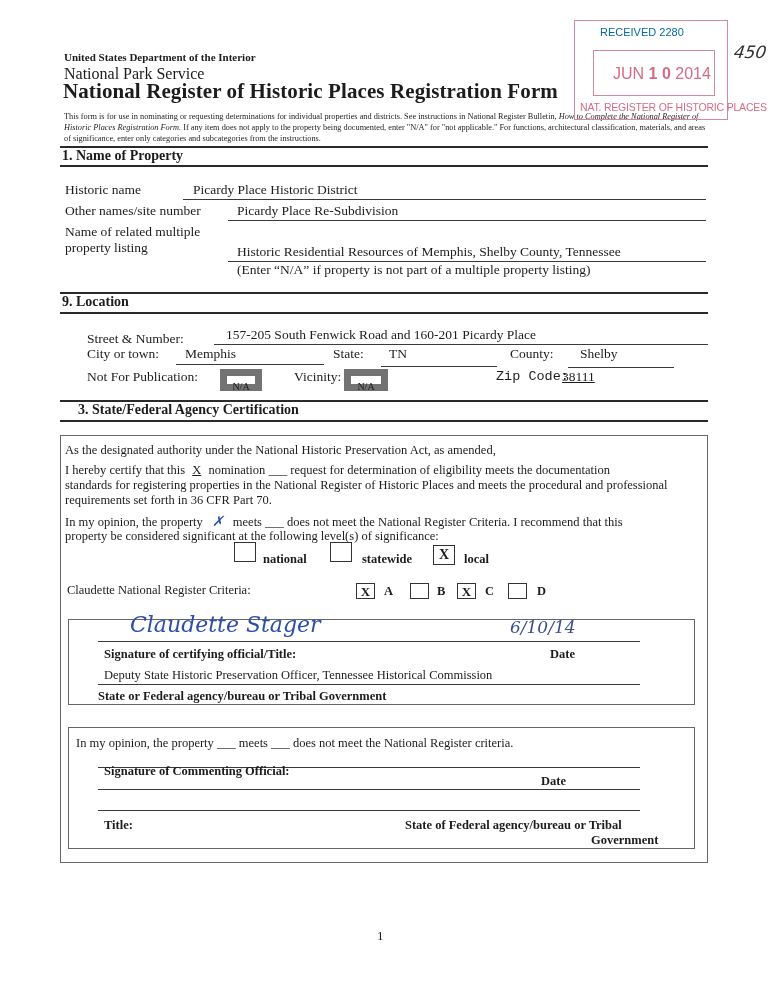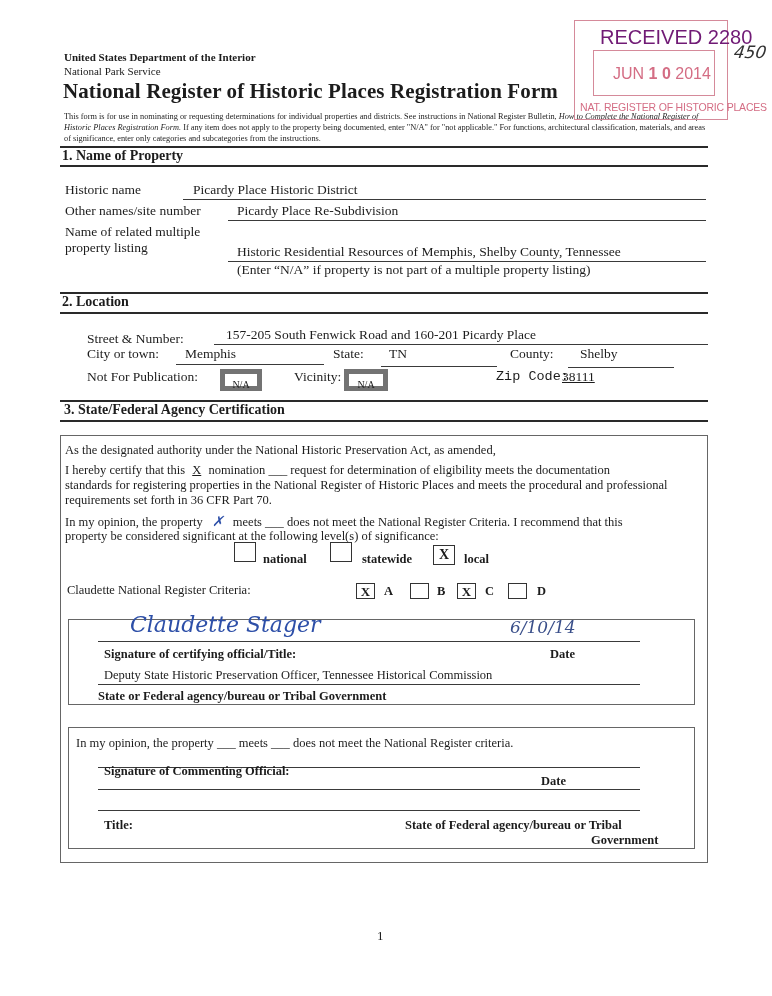--- a/index.html
+++ b/index.html
@@ -2,46 +2,46 @@
 <html><head>
 <meta charset="utf-8">
 <style>
   * { box-sizing: border-box; margin: 0; padding: 0; }
   html, body { width: 772px; height: 996px; background: #ffffff; overflow: hidden; }
   body { position: relative; font-family: "Liberation Serif", "DejaVu Serif", serif; color: #1c1c1c; }
   .abs { position: absolute; white-space: nowrap; }
 
   
   .dept { font-weight: bold; font-size: 11px; }
-  .nps { font-size: 11px; font-family: Liberation Serif, serif; }
+  .nps { font-size: 16px; font-family: Liberation Serif, serif; }
   .form-title { font-weight: bold; font-size: 21px; letter-spacing: 0.1px; }
   .intro { font-size: 8.3px; line-height: 11px; width: 650px; white-space: normal; }
   .intro i { font-style: italic; }
 
   
   .stamp-outer { position: absolute; left: 574px; top: 20px; width: 154px; height: 100px;
     border: 1.5px solid #d58a9a; }
   .stamp-received { position: absolute; left: 600px; top: 26px; font-family: "Liberation Sans", sans-serif;
-    font-size: 20px; color: #701a75; letter-spacing: 0px; }
+    font-size: 11px; color: #0369a1; letter-spacing: 0px; }
   .stamp-inner { position: absolute; left: 593px; top: 50px; width: 122px; height: 46px; border: 1.5px solid #d58a9a; }
   .stamp-date { position: absolute; left: 613px; top: 65px; font-family: "Liberation Sans", sans-serif;
     font-size: 16px; color: #d46d84; }
   .stamp-date b { font-weight: bold; }
   .stamp-bottom { position: absolute; left: 580px; top: 101px; font-family: "Liberation Sans", sans-serif;
     font-size: 10.5px; color: #d46d84; letter-spacing: -0.2px; }
   .hand-num { position: absolute; left: 734px; top: 42px; font-family: "DejaVu Sans", sans-serif;
     font-size: 17px; color: #333; font-style: italic; transform: skewX(-8deg); }
 
   
   .hr { position: absolute; background: #2a2a2a; }
   .section-title { font-weight: bold; font-size: 14px; }
   .label { font-size: 13.5px; }
   .val { font-size: 13.5px; }
   .uline { position: absolute; height: 1px; background: #3a3a3a; }
-  .smallbox { position: absolute; border: 5px solid #737373; font-size: 10px; text-align: center; }
+  .smallbox { position: absolute; border: 7px solid #737373; font-size: 10px; text-align: center; }
 
   
   .cert-box { position: absolute; left: 60px; top: 435px; width: 648px; height: 428px; border: 1.3px solid #666; }
   .inner-box { position: absolute; border: 1.3px solid #666; }
   .cert-text { font-size: 12.5px; line-height: 15px; }
   .chk { position: absolute; width: 22px; height: 20px; border: 1px solid #333; font-weight: bold;
     font-size: 14px; text-align: center; line-height: 18px; }
   .chk-s { position: absolute; width: 19px; height: 16px; border: 1px solid #333; font-weight: bold;
     font-size: 13px; text-align: center; line-height: 15px; }
   .blabel { font-weight: bold; font-size: 12.5px; }
@@ -75,21 +75,21 @@
 <div class="abs val" style="left:237px;top:203px;">Picardy Place Re-Subdivision</div>
 <div class="uline" style="left:228px;top:220px;width:478px;"></div>
 
 <div class="abs label" style="left:65px;top:224px;">Name of related multiple</div>
 <div class="abs label" style="left:65px;top:240px;">property listing</div>
 <div class="abs val" style="left:237px;top:244px;">Historic Residential Resources of Memphis, Shelby County, Tennessee</div>
 <div class="uline" style="left:228px;top:261px;width:478px;"></div>
 <div class="abs val" style="left:237px;top:262px;text-align:right;">(Enter “N/A” if property is not part of a multiple property listing)</div>
 
 <div class="hr" style="left:60px;top:292px;width:648px;height:2px;"></div>
-<div class="abs section-title" style="left:62px;top:294px;">2.  Location</div>
+<div class="abs section-title" style="left:62px;top:294px;">9.  Location</div>
 <div class="hr" style="left:60px;top:312px;width:648px;height:2px;"></div>
 
 <div class="abs label" style="left:87px;top:331px;">Street &amp; Number:</div>
 <div class="abs val" style="left:226px;top:327px;">157-205 South Fenwick Road and 160-201 Picardy Place</div>
 <div class="uline" style="left:214px;top:344px;width:494px;"></div>
 
 <div class="abs label" style="left:87px;top:346px;">City or town:</div>
 <div class="abs val" style="left:185px;top:346px;">Memphis</div>
 <div class="uline" style="left:176px;top:364px;width:148px;"></div>
 <div class="abs label" style="left:333px;top:346px;">State:</div>
@@ -100,21 +100,21 @@
 <div class="uline" style="left:568px;top:367px;width:106px;"></div>
 
 <div class="abs label" style="left:87px;top:369px;">Not For Publication:</div>
 <div class="smallbox" style="left:220px;top:369px;width:42px;height:22px;line-height:22px;">N/A</div>
 <div class="abs label" style="left:294px;top:369px;">Vicinity:</div>
 <div class="smallbox" style="left:344px;top:369px;width:44px;height:22px;line-height:22px;">N/A</div>
 <div class="abs label" style="left:496px;top:369px;font-family:Liberation Mono, monospace;">Zip Code:</div>
 <div class="abs val" style="left:562px;top:369px;text-decoration:underline;">38111</div>
 
 <div class="hr" style="left:60px;top:400px;width:648px;height:2px;"></div>
-<div class="abs section-title" style="left:64px;top:402px;text-align:center;">3.  State/Federal Agency Certification</div>
+<div class="abs section-title" style="left:78px;top:402px;text-align:center;">3.  State/Federal Agency Certification</div>
 <div class="hr" style="left:60px;top:420px;width:648px;height:2px;"></div>
 
 <div class="cert-box"></div>
 
 <div class="abs cert-text" style="left:65px;top:443px;">As the designated authority under the National Historic Preservation Act, as amended,</div>
 
 <div class="abs cert-text" style="left:65px;top:463px;"><span>I hereby certify that this </span><span style="text-decoration:underline;padding:0 4px;">X</span><span> nomination </span><span>___</span><span> request for determination of eligibility meets the documentation</span></div>
 <div class="abs cert-text" style="left:65px;top:478px;">standards for registering properties in the National Register of Historic Places and meets the procedural and professional</div>
 <div class="abs cert-text" style="left:65px;top:493px;">requirements set forth in 36 CFR Part 70.</div>
 

